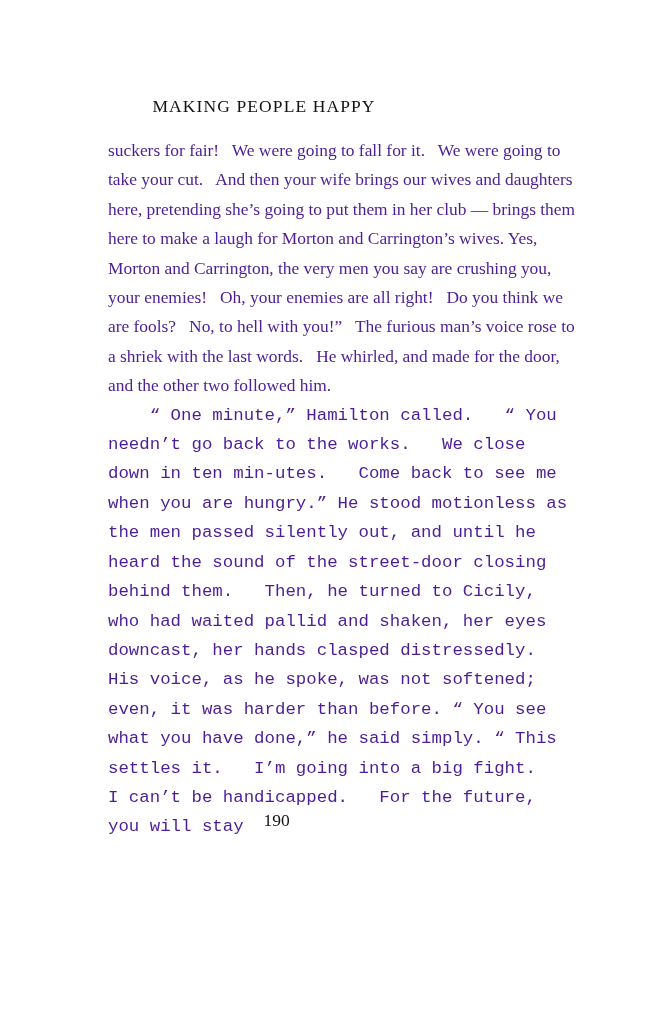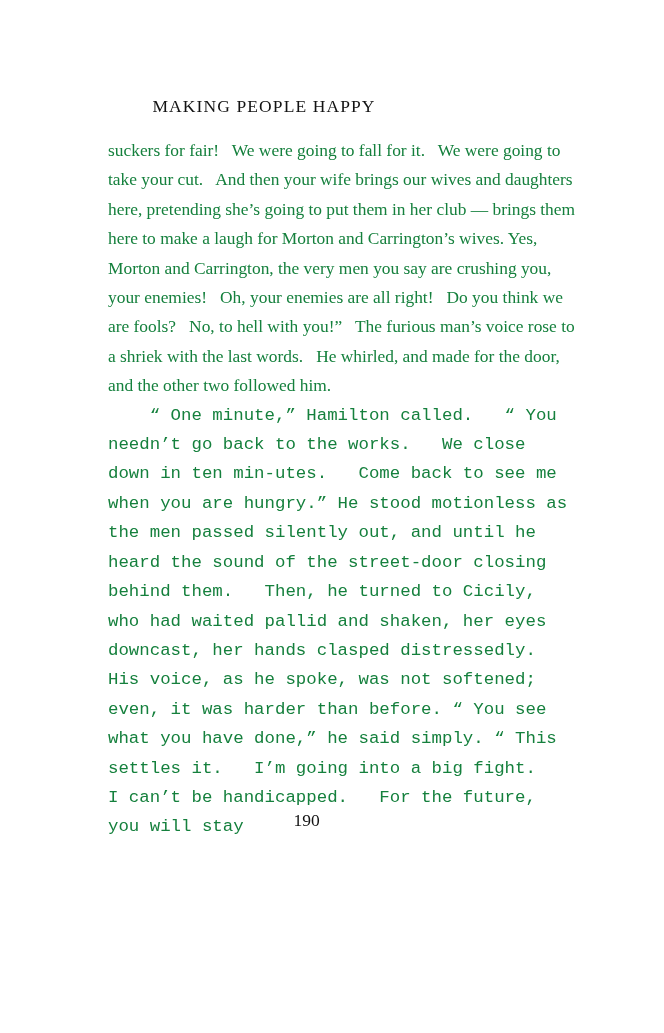--- a/index.html
+++ b/index.html
@@ -37,37 +37,36 @@
   .body-text {
     position: absolute;
     left: 108px;
     top: 136px;
     width: 468px;
   }
   .para {
     margin: 0;
     font-size: 17.4px;
     line-height: 29.4px;
-    color: #15803d;
+    color: #4c1d95;
     text-align: left;
     white-space: pre-wrap;
   }
   .para.indent {
     text-indent: 0;
     font-family: Liberation Mono, monospace;
   }
   .folio {
     position: absolute;
     left: 0;
     top: 810px;
     width: 553px;
     text-align: center;
     font-size: 17.5px;
     color: #131313;
-    margin-left: 30px;
   }
 </style>
 </head>
 <body>
 
 <div class="page">
 
   <div class="running-head">MAKING PEOPLE HAPPY</div>
 
   <div class="body-text">

